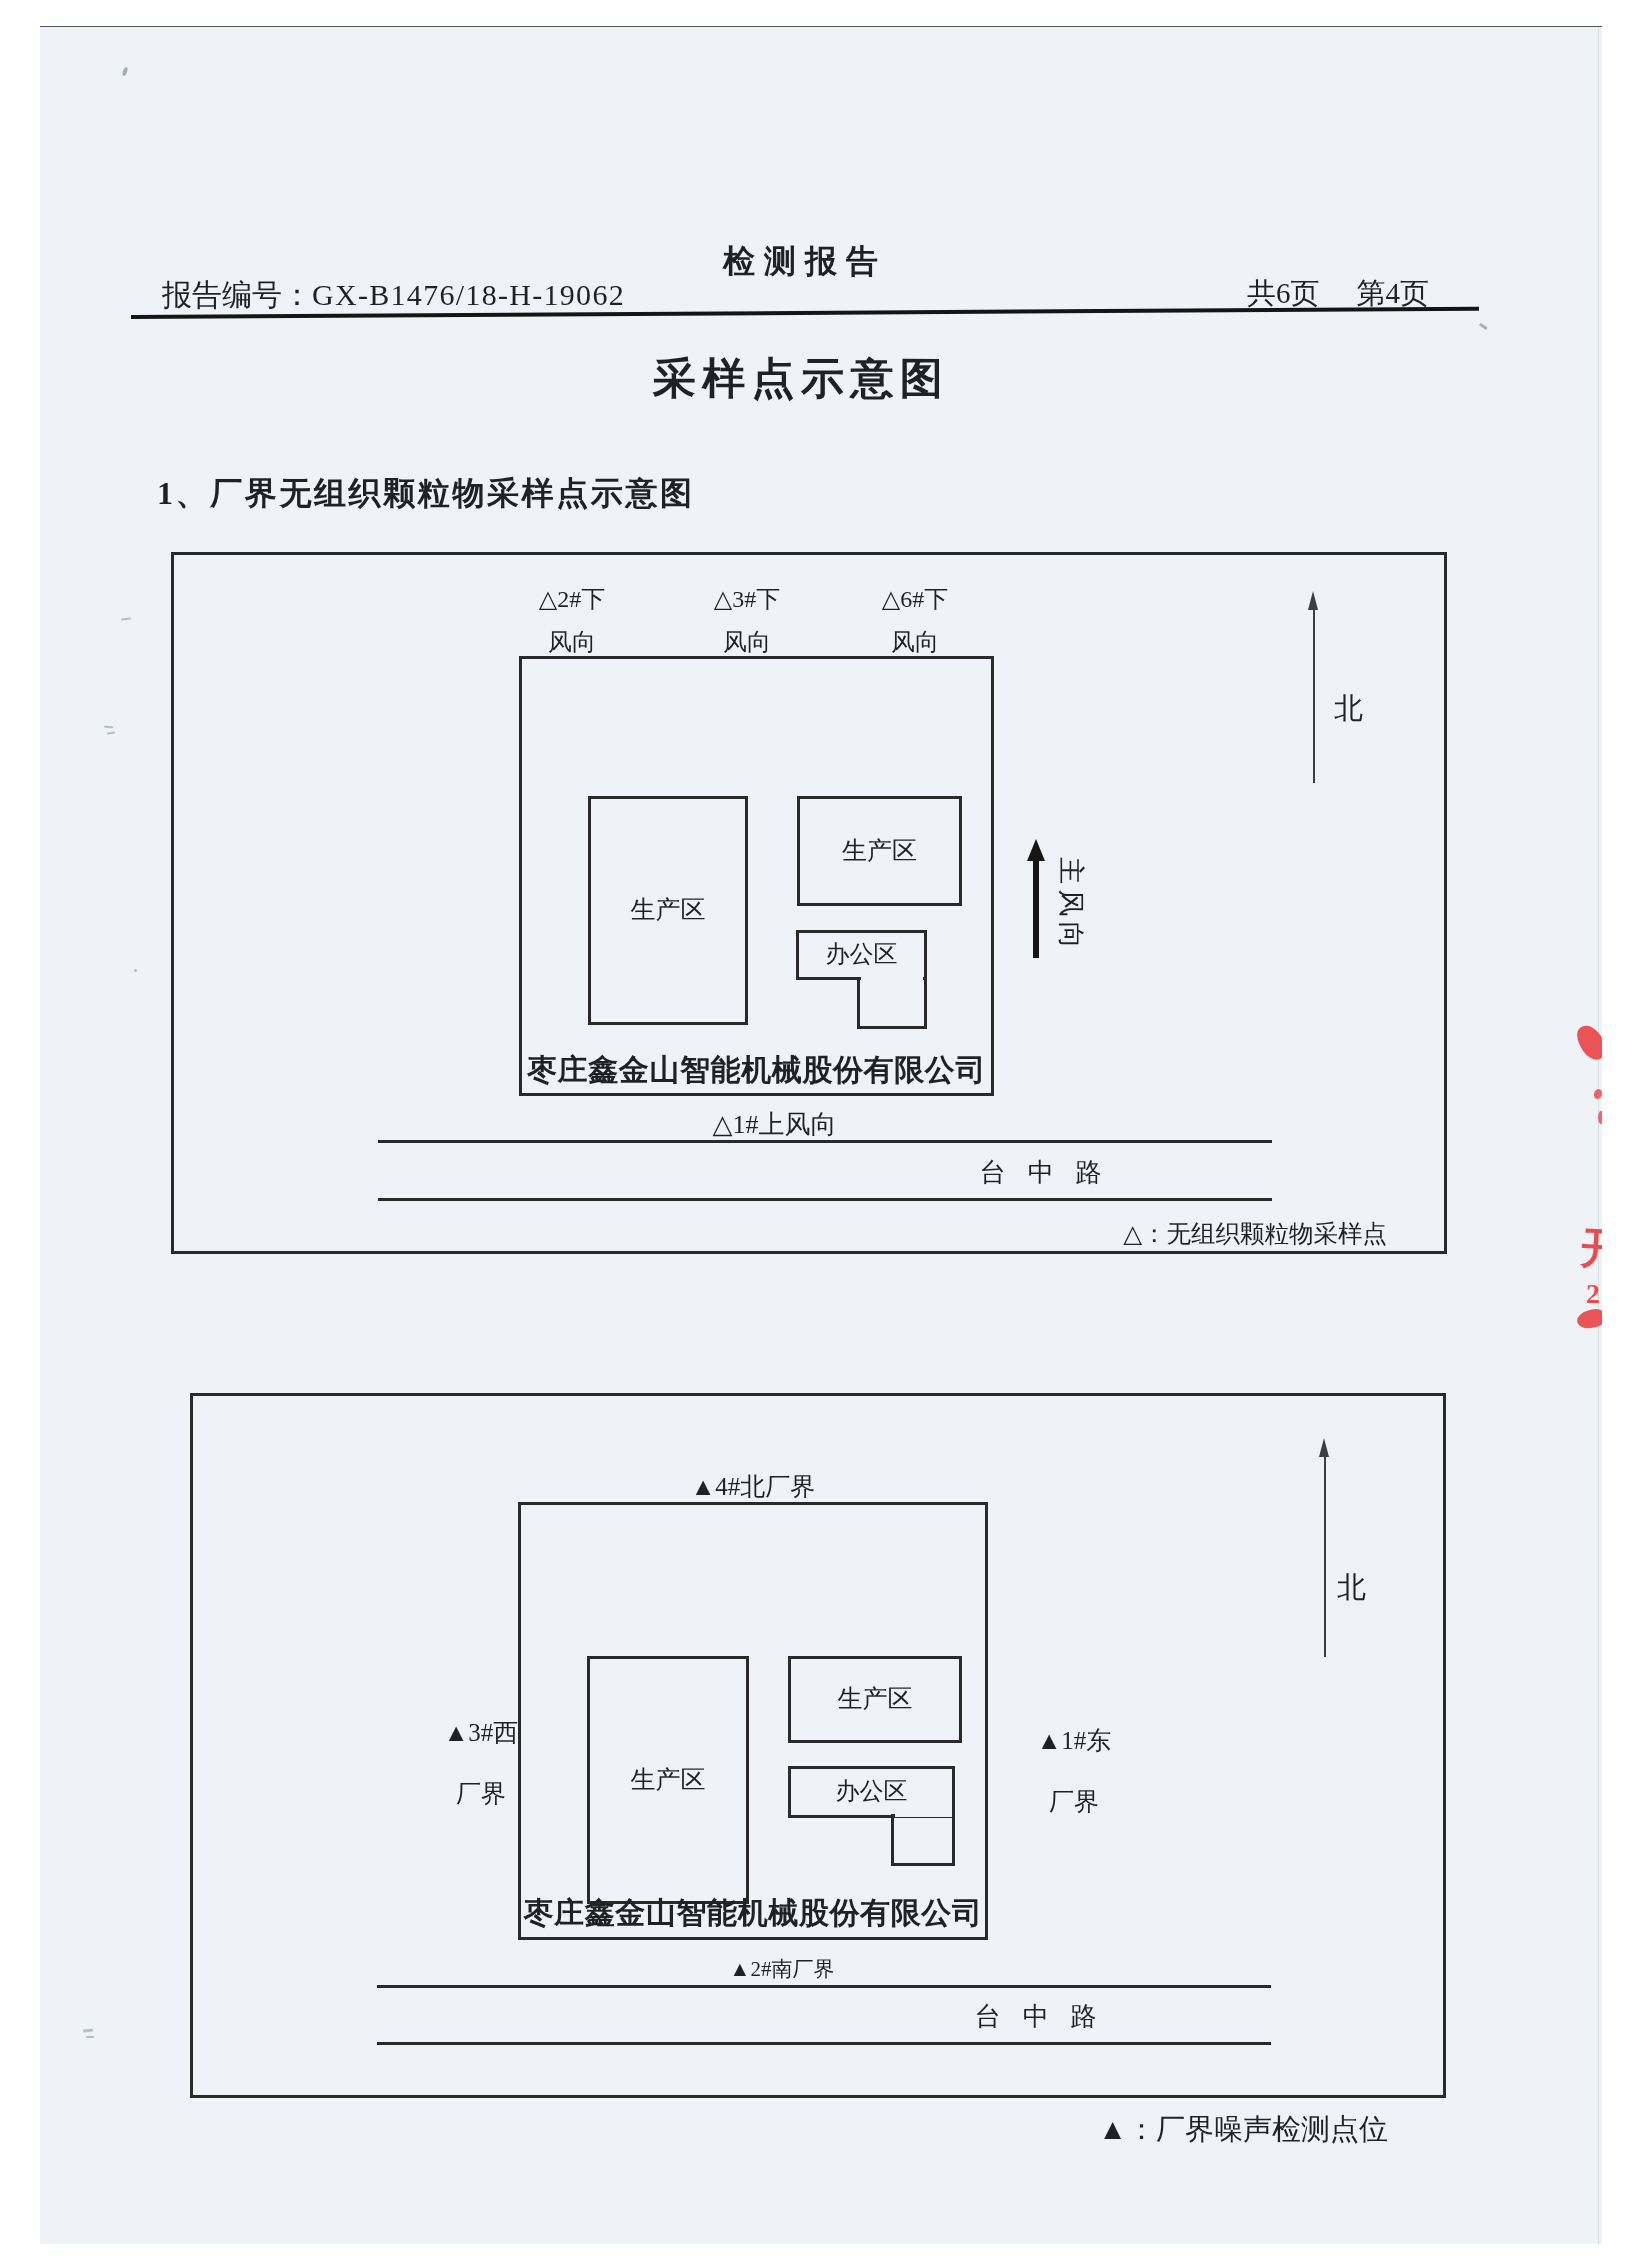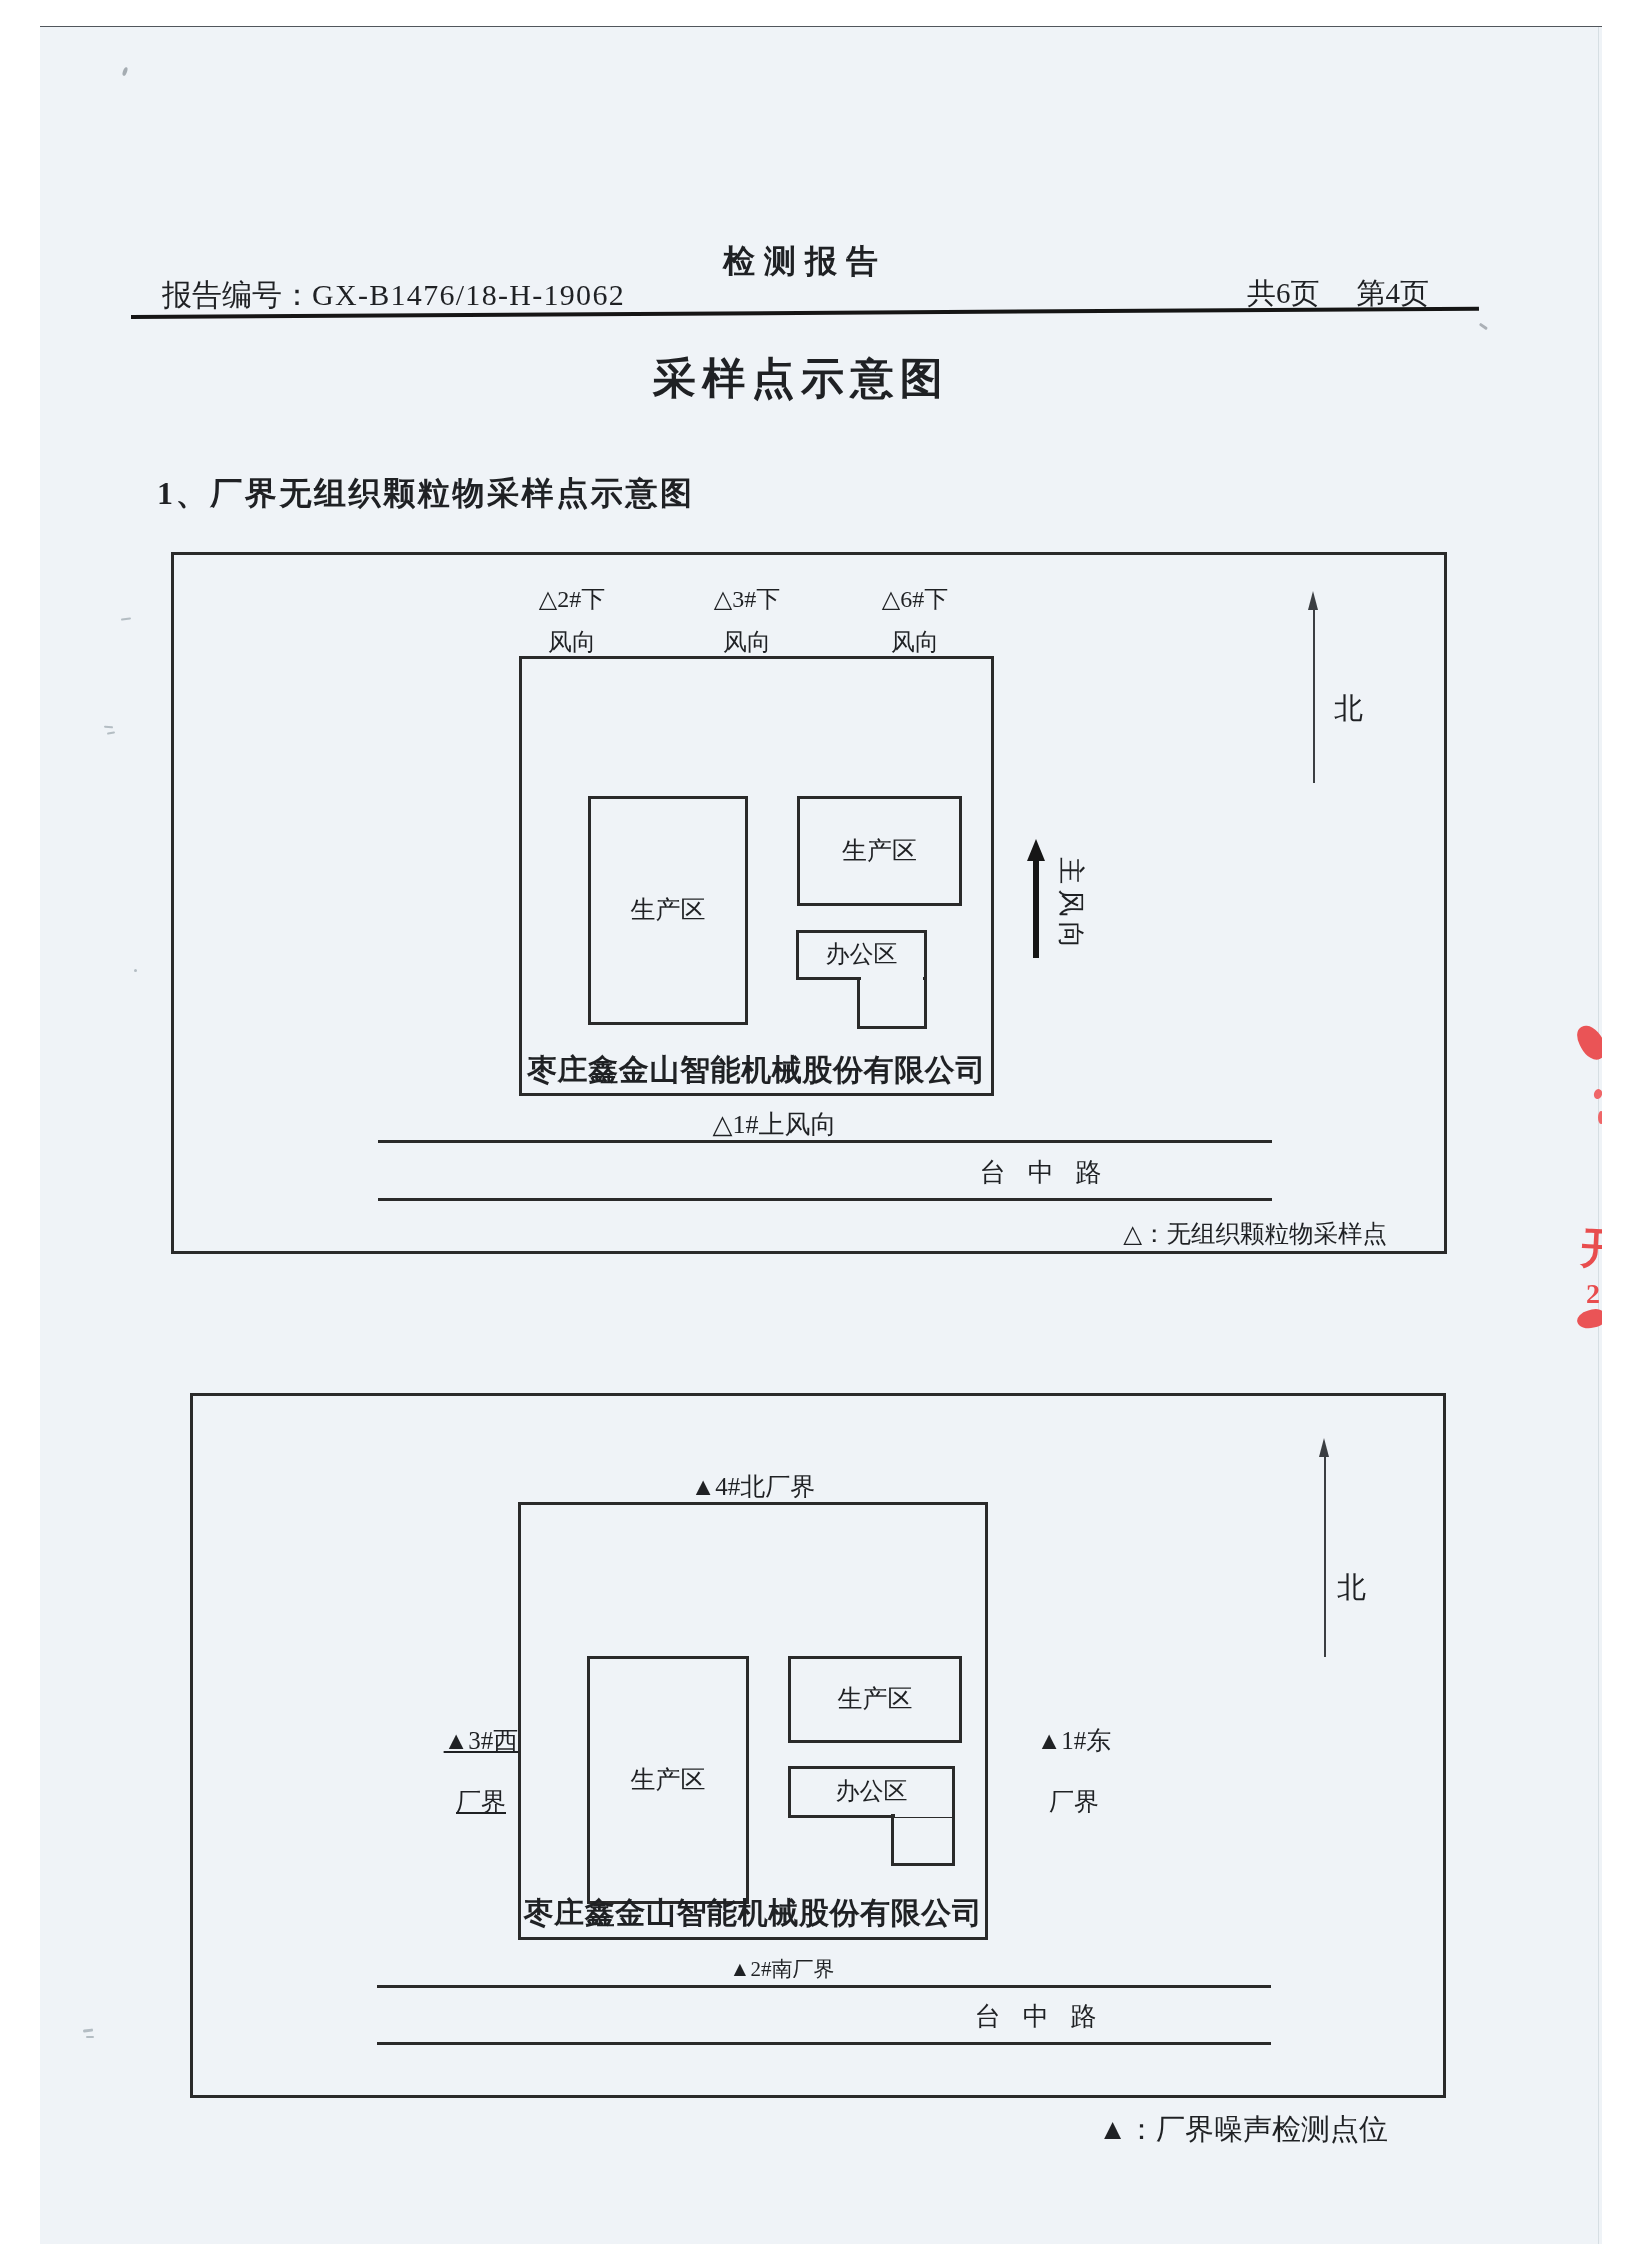--- a/index.html
+++ b/index.html
@@ -107,21 +107,21 @@
 
 
     <div class="box" style="left:150px;top:1366px;width:1256px;height:705px;">
 
       <div class="lbl ctr" style="left:457px;top:77px;width:206px;font-size:25px;">▲4#北厂界</div>
 
       <div class="tri" style="left:1126px;top:39px;border-left-width:5.8px;border-right-width:5.8px;border-bottom:19.3px solid #3b3e42;"></div>
       <div class="shaft" style="left:1131px;top:55px;width:1.9px;height:206px;"></div>
       <div class="lbl" style="left:1144px;top:175px;font-size:29px;">北</div>
 
-      <div class="lbl ctr" style="left:217px;top:314px;width:142px;font-size:25px;line-height:61px;text-decoration:underline;">
+      <div class="lbl ctr" style="left:217px;top:306px;width:142px;font-size:25px;line-height:61px;">
         <div>▲3#西</div>
         <div>厂界</div>
       </div>
       <div class="lbl ctr" style="left:810px;top:314px;width:142px;font-size:25px;line-height:61px;">
         <div>▲1#东</div>
         <div>厂界</div>
       </div>
 
       <div class="box" style="left:325px;top:106px;width:470px;height:438px;">
 

